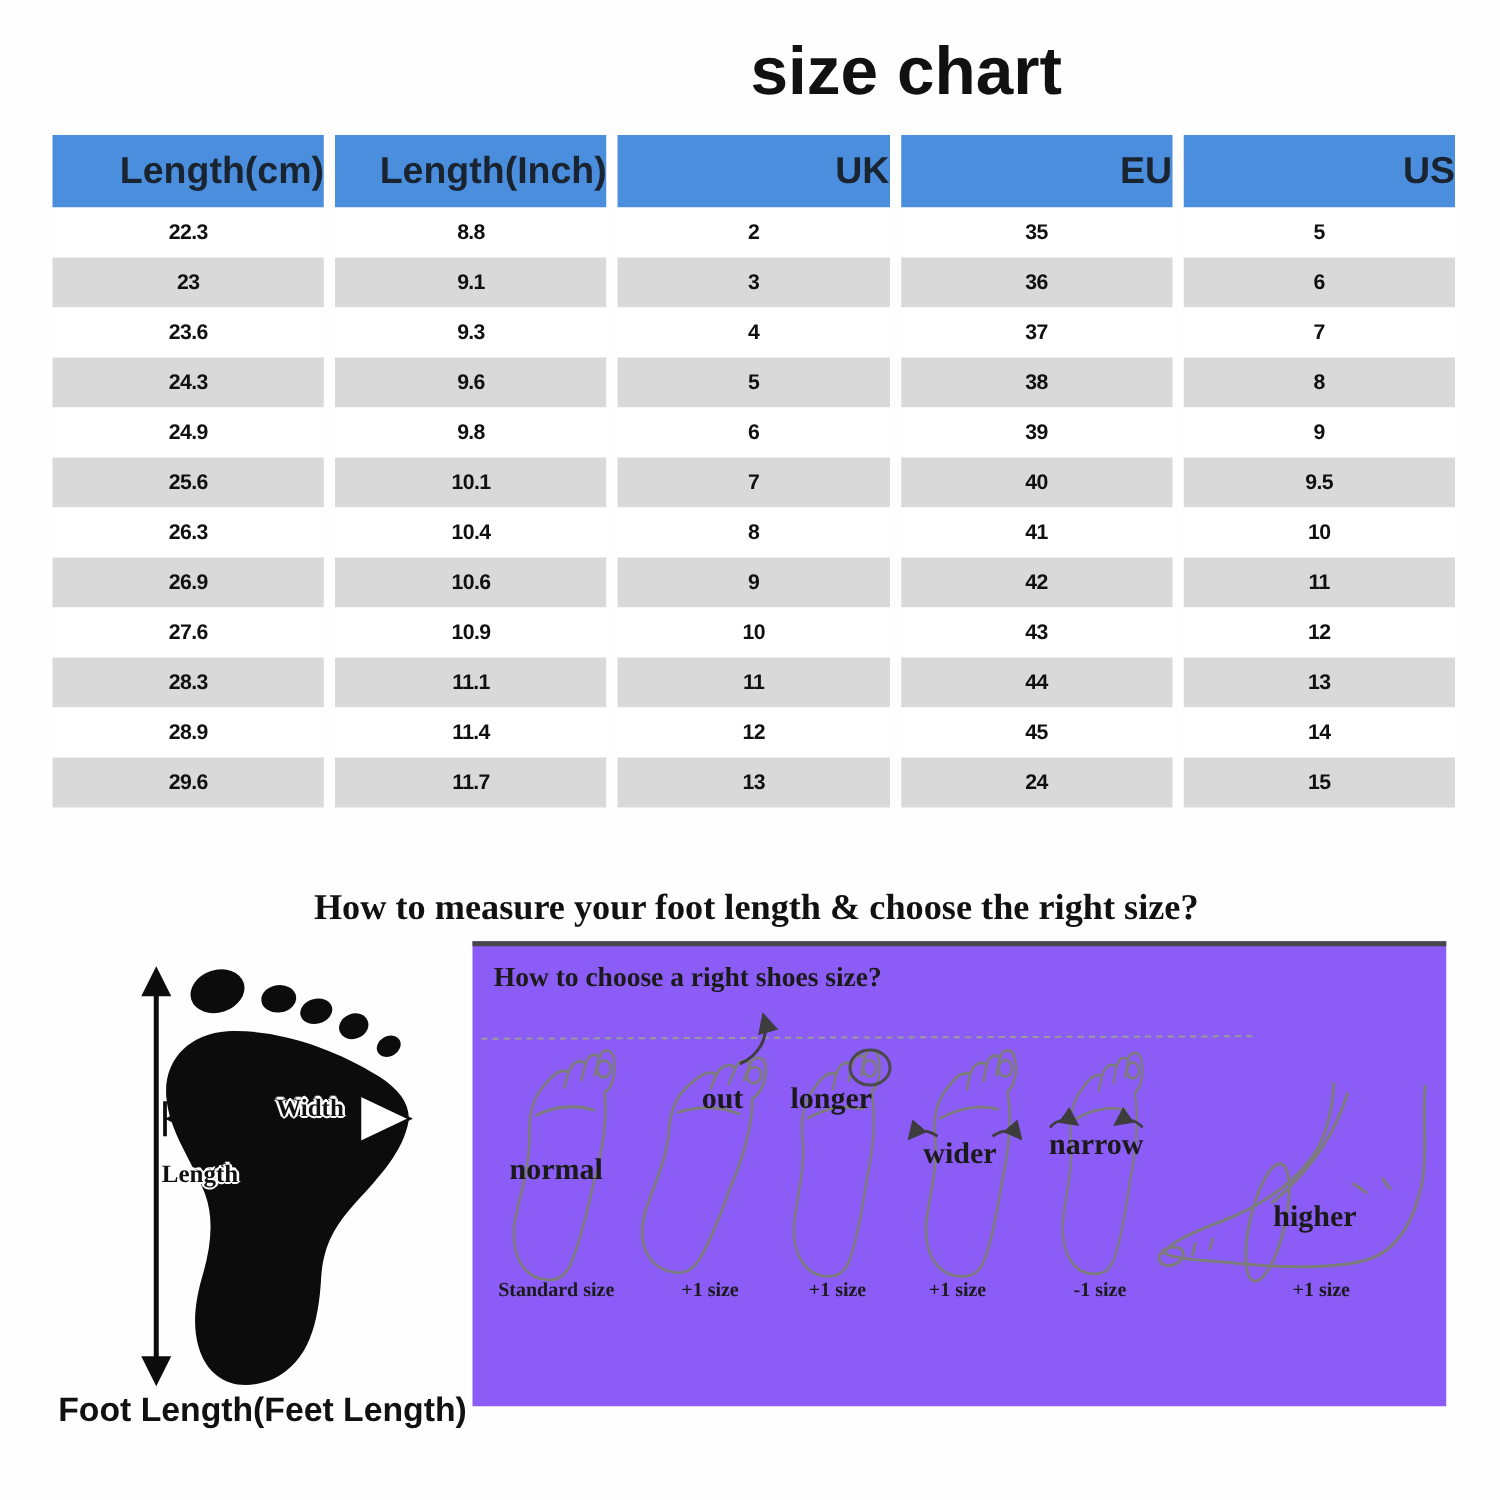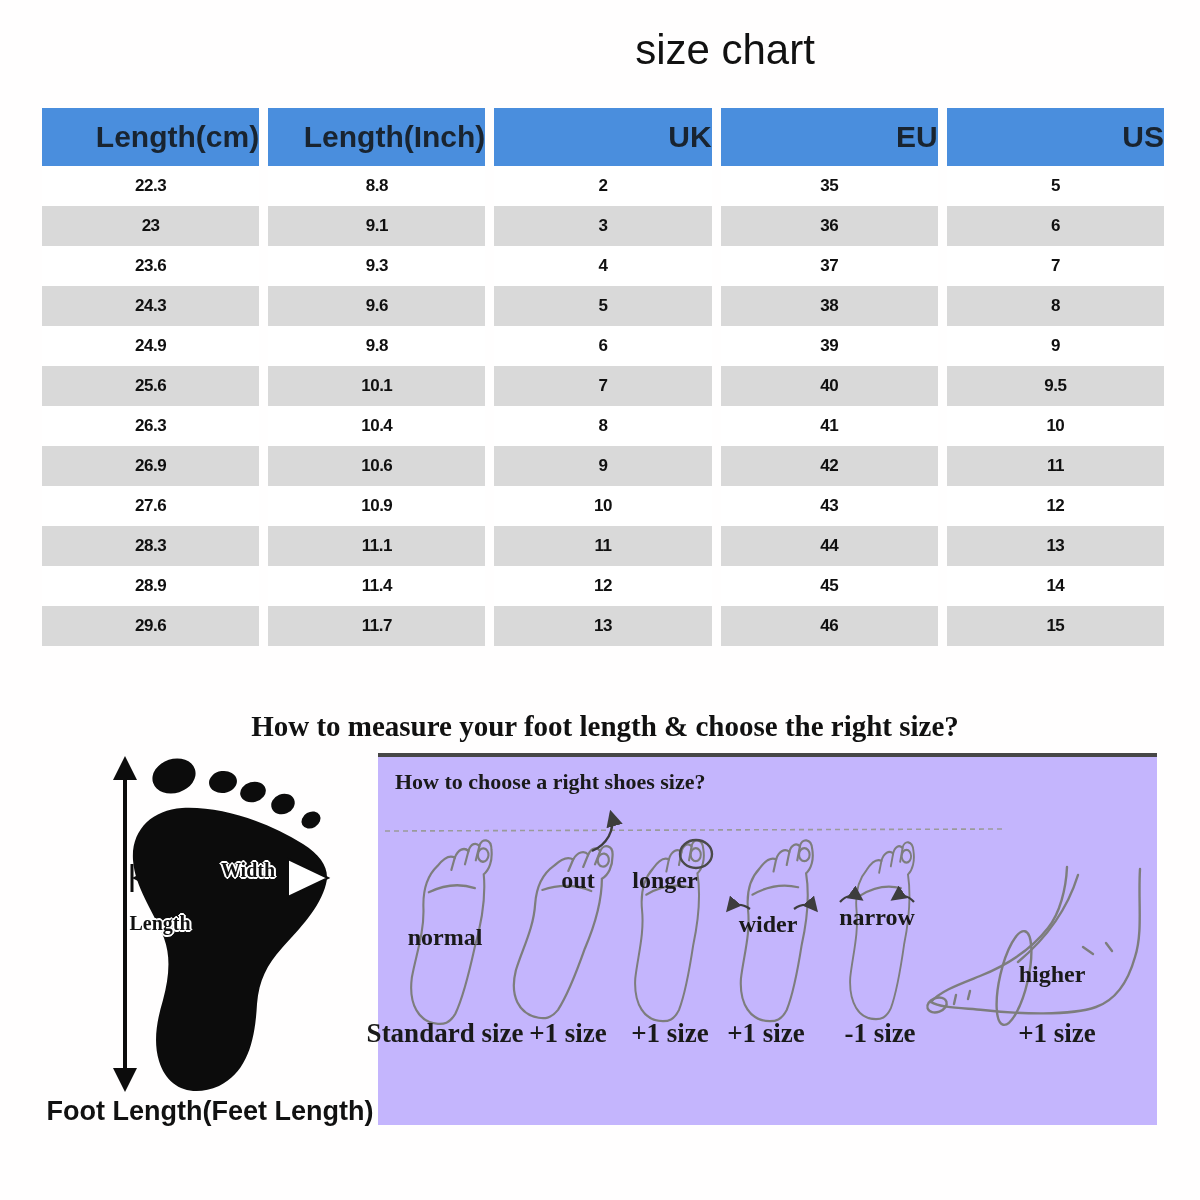--- a/index.html
+++ b/index.html
@@ -1,50 +1,50 @@
 <!DOCTYPE html>
 <html><head>
 <meta charset="utf-8">
 <style>
   html,body{margin:0;padding:0;background:#ffffff;}
   .page{position:relative;width:1200px;height:1200px;background:#fffefe;overflow:hidden;
         font-family:"Liberation Sans",sans-serif;}
   .title{position:absolute;left:425px;top:26px;width:600px;margin:0;text-align:center;
-         font-size:42px;font-weight:400;color:#111111;letter-spacing:0px;}
+         font-size:54px;font-weight:700;color:#111111;letter-spacing:0px;}
   
   .size-table{position:absolute;left:33px;top:108px;width:1140px;
               border-collapse:separate;border-spacing:9px 0;table-layout:fixed;}
   .size-table th{height:58px;background:#4a8edd;color:#192430;font-size:30px;font-weight:700;
                  text-align:right;vertical-align:middle;padding:0;}
   .size-table td{height:40px;font-size:17px;font-weight:700;color:#101010;text-align:center;
                  vertical-align:middle;padding:0;letter-spacing:-0.5px;}
   .size-table tbody tr:nth-child(even) td{background:#d9d9d9;}
   .size-table tbody tr:nth-child(odd) td{background:#ffffff;}
   
   .measure-heading{position:absolute;left:0;top:710px;width:1210px;margin:0;text-align:center;
                    font-family:"Liberation Serif",serif;font-size:29px;font-weight:700;color:#111111;}
-  .foot-diagram{position:absolute;left:10px;top:752px;width:360px;height:400px;}
+  .foot-diagram{position:absolute;left:10px;top:769px;width:360px;height:400px;}
   .foot-diagram svg{position:absolute;left:0;top:0;}
   .halo-label{position:absolute;transform:translate(-50%,-50%);
               font-family:"Liberation Serif",serif;font-weight:700;font-size:20px;color:#111;
               text-shadow:-2px 0 #fff,2px 0 #fff,0 -2px #fff,0 2px #fff,-1px -1px #fff,1px 1px #fff,-1px 1px #fff,1px -1px #fff;
               white-space:nowrap;}
   .foot-caption{position:absolute;left:30px;top:344px;width:340px;text-align:center;
                 font-size:27px;font-weight:700;color:#111;white-space:nowrap;}
   
   .panel{position:absolute;left:378px;top:753px;width:779px;height:372px;box-sizing:border-box;
-         background:#c4b5fd;border-top:4px solid #474747;}
+         background:#8b5cf6;border-top:4px solid #474747;}
   .panel svg{position:absolute;left:0;top:0;}
   .panel-heading{position:absolute;left:17px;top:12px;margin:0;
                  font-family:"Liberation Serif",serif;font-size:22px;font-weight:700;color:#1a1a1a;
                  white-space:nowrap;}
   .t-label,.s-label{position:absolute;transform:translate(-50%,-50%);white-space:nowrap;
            font-family:Liberation Serif, serif;font-weight:700;color:#1a1a1a;}
   .t-label{font-size:24px;}
-  .s-label{font-size:27px;text-align:center;}
+  .s-label{font-size:16px;text-align:center;}
 </style>
 </head>
 <body>
 
 <div class="page">
 
   <h1 class="title">size chart</h1>
 
   <table class="size-table">
     <thead>
@@ -131,21 +131,21 @@
           <td>28.9</td>
           <td>11.4</td>
           <td>12</td>
           <td>45</td>
           <td>14</td>
         </tr>
         <tr>
           <td>29.6</td>
           <td>11.7</td>
           <td>13</td>
-          <td>46</td>
+          <td>24</td>
           <td>15</td>
         </tr>
       </tbody>
   </table>
 
   <h2 class="measure-heading">How to measure your foot length &amp; choose the right size?</h2>
 
   <div class="foot-diagram">
     <svg width="360" height="355" viewBox="0 0 360 355">
 

